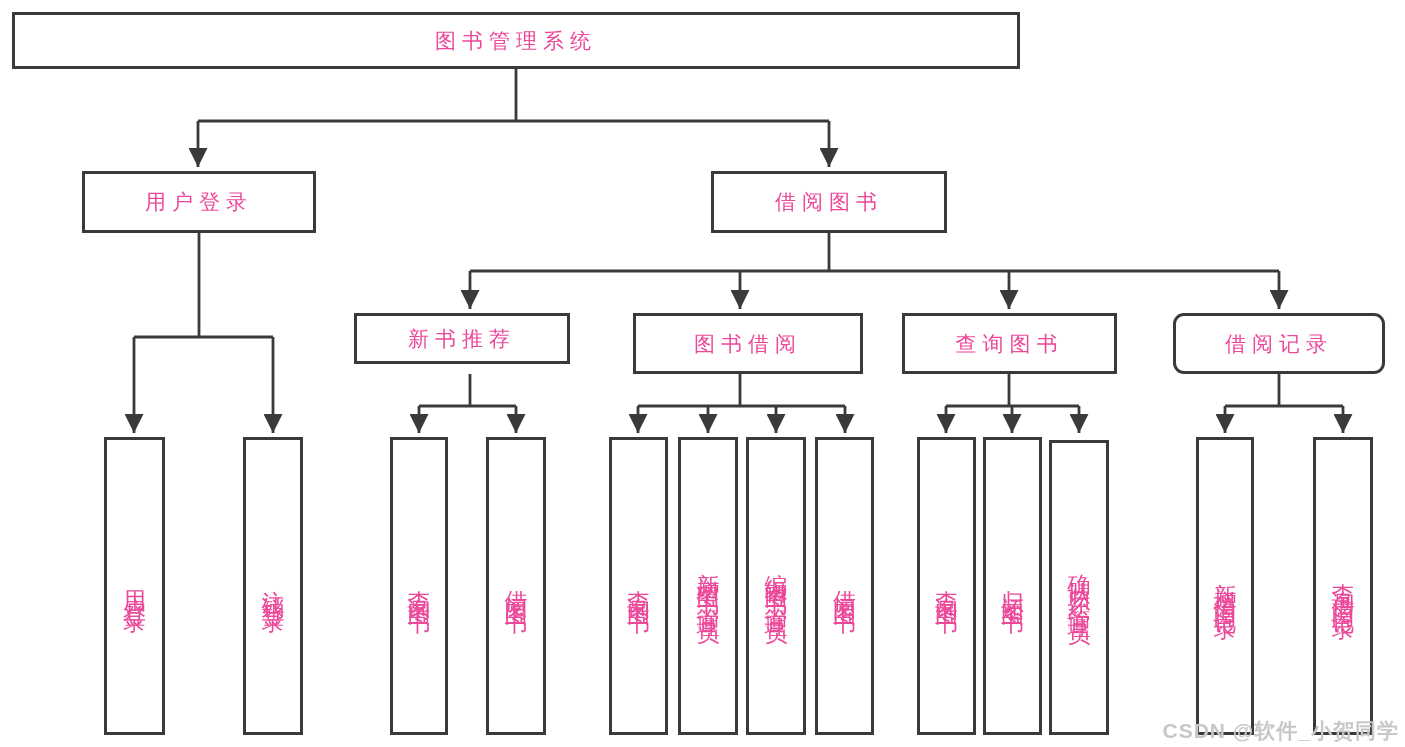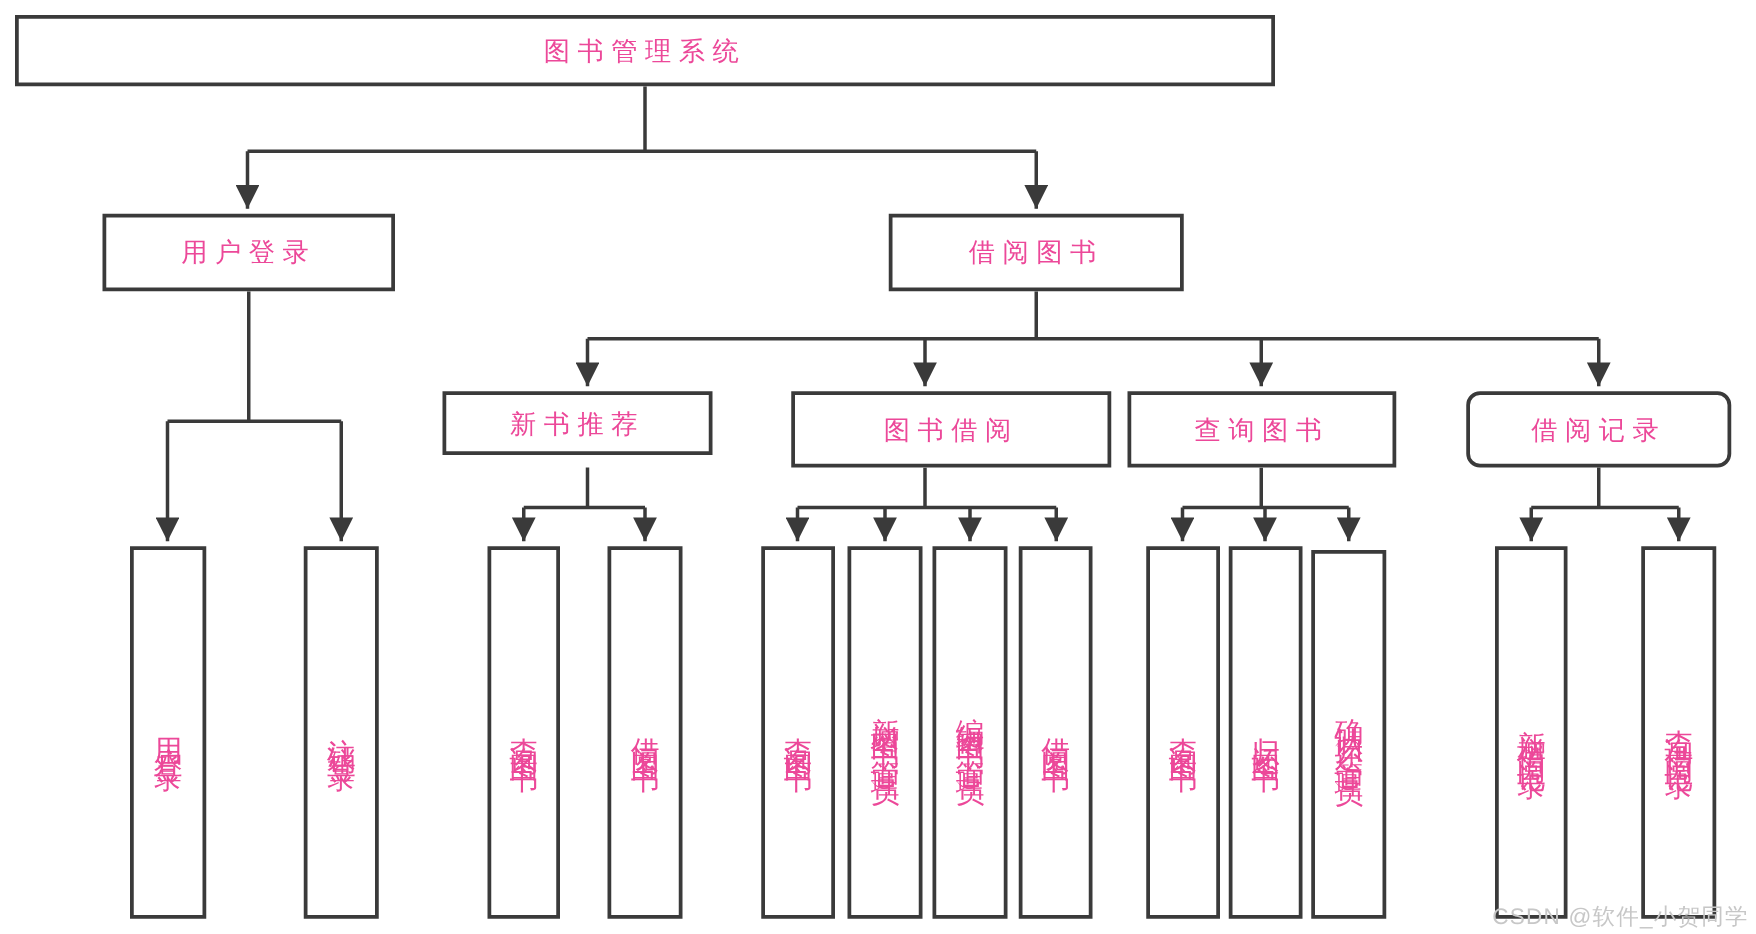--- a/index.html
+++ b/index.html
@@ -15,21 +15,21 @@
   }
   .h-label{font-size:21px;letter-spacing:6px;white-space:nowrap;}
   .v-label{
     font-size:23px;letter-spacing:7px;
     writing-mode:vertical-rl;text-orientation:mixed;
     line-height:1;white-space:nowrap;
   }
   #connectors{position:absolute;left:0;top:0;z-index:1;}
   #watermark{
     position:absolute;right:6px;bottom:2px;z-index:3;
-    font-size:18px;letter-spacing:1px;color:#c7c7c7;white-space:nowrap;
+    font-size:21px;letter-spacing:1px;color:#c7c7c7;white-space:nowrap;font-weight:bold;
   }
 </style>
 </head>
 <body>
 
 <div id="canvas">
 
   <svg id="connectors" width="1405" height="747" viewBox="0 0 1405 747">
     <defs>
       <marker id="arw" viewBox="0 0 10 10" refX="10" refY="5" markerWidth="22" markerHeight="19" markerUnits="userSpaceOnUse" orient="auto">
@@ -79,21 +79,21 @@
       <path d="M1343 406 V433" marker-end="url(#arw)"></path>
     </g>
   </svg>
 
   <div class="box h-label" style="left:12px;top:12px;width:1008px;height:57px;">图书管理系统</div>
 
   <div class="box h-label" style="left:82px;top:171px;width:234px;height:62px;">用户登录</div>
   <div class="box h-label" style="left:711px;top:171px;width:236px;height:62px;">借阅图书</div>
 
   <div class="box h-label" style="left:354px;top:313px;width:216px;height:51px;">新书推荐</div>
-  <div class="box h-label" style="left:633px;top:313px;width:256px;height:61px;">图书借阅</div>
+  <div class="box h-label" style="left:633px;top:313px;width:230px;height:61px;">图书借阅</div>
   <div class="box h-label" style="left:902px;top:313px;width:215px;height:61px;">查询图书</div>
   <div class="box h-label" style="left:1173px;top:313px;width:212px;height:61px;border-radius:11px;">借阅记录</div>
 
   <div class="box v-label" style="left:104px;top:437px;width:61px;height:298px;">用户登录</div>
   <div class="box v-label" style="left:243px;top:437px;width:60px;height:298px;">注销登录</div>
 
   <div class="box v-label" style="left:390px;top:437px;width:58px;height:298px;">查询图书</div>
   <div class="box v-label" style="left:486px;top:437px;width:60px;height:298px;">借阅图书</div>
 
   <div class="box v-label" style="left:609px;top:437px;width:59px;height:298px;">查询图书</div>

